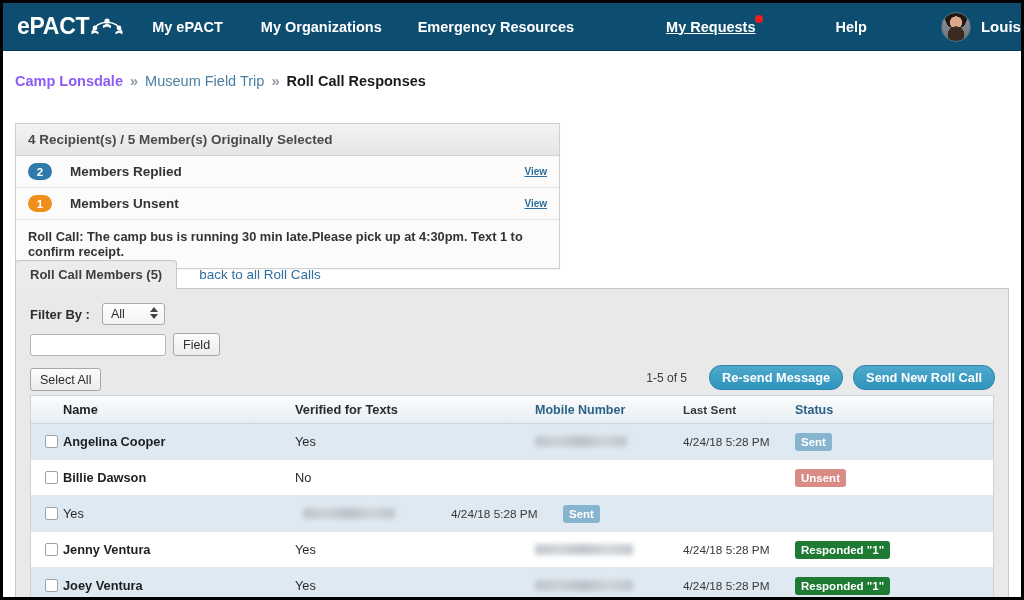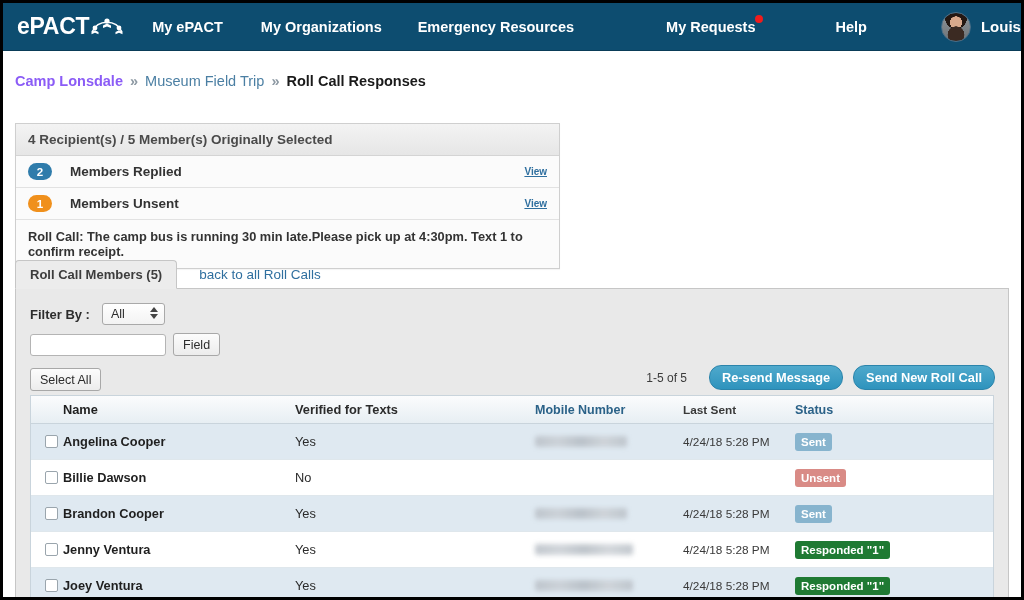--- a/index.html
+++ b/index.html
@@ -32,21 +32,21 @@
   .logo-mark { margin-left:1px; margin-top:2px; }
 
   .nav-links { display:flex; align-items:center; flex:1; }
   .nav-link {
     color:#ffffff; font-size:14.5px; font-weight:bold;
     text-decoration:none; position:relative; white-space:nowrap;
   }
   .nl-1 { margin-left:28px; }
   .nl-2 { margin-left:38px; }
   .nl-3 { margin-left:36px; }
-  .nl-4 { margin-left:92px; }
+  .nl-4 { margin-left:92px;text-decoration:underline; }
   .nl-5 { margin-left:80px; }
   .notif-dot {
     position:absolute; top:-4px; right:-7px;
     width:8px; height:8px; border-radius:50%;
     background:#f01c1c;
   }
   .user-box {
     display:flex; align-items:center; margin-right:16px; margin-left:74px;
   }
   .avatar {
@@ -345,21 +345,20 @@
             <span class="c-name">Billie Dawson</span>
             <span class="c-ver">No</span>
             <span class="c-mob"></span>
             <span class="c-sent"></span>
             <span class="c-stat"><span class="badge" style="background: rgb(217, 139, 134);">Unsent</span></span>
           </div>
           <div class="tr odd">
             <span class="c-check">
               <span class="cb"></span>
             </span>
-            <span class="c-name">Brandon Cooper</span>
             <span class="c-ver">Yes</span>
             <span class="c-mob"><span class="blurnum" style="width: 92px;"></span></span>
             <span class="c-sent">4/24/18 5:28 PM</span>
             <span class="c-stat"><span class="badge" style="background: rgb(135, 180, 206);">Sent</span></span>
           </div>
           <div class="tr even">
             <span class="c-check">
               <span class="cb"></span>
             </span>
             <span class="c-name">Jenny Ventura</span>

